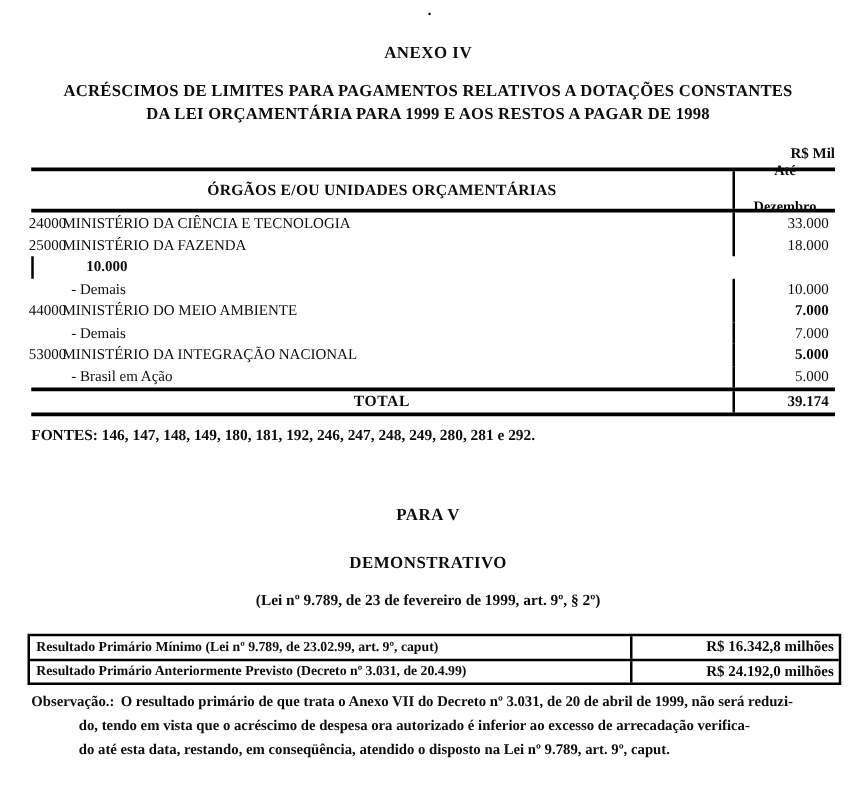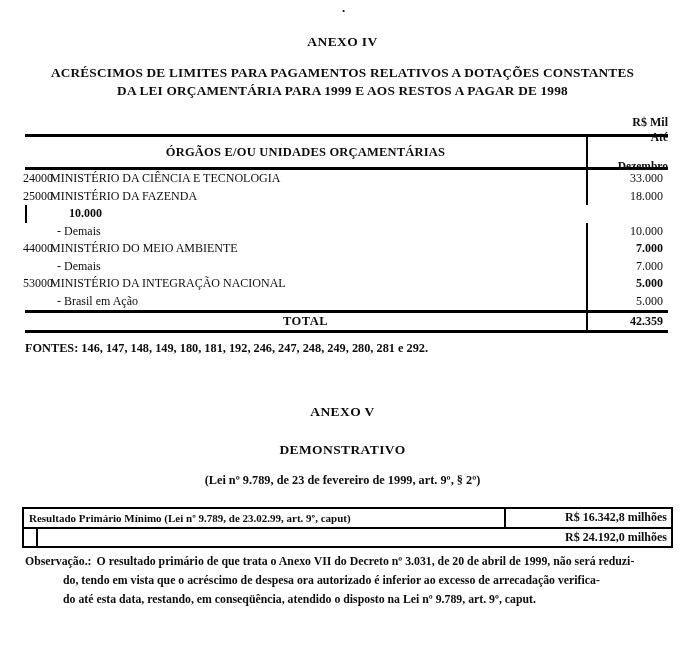--- a/index.html
+++ b/index.html
@@ -45,21 +45,21 @@
     width: 82px;
     box-sizing: border-box;
     border-left: 2px solid #000;
   }
   .t1-header .t1-col-left {
     display: flex; align-items: center; justify-content: center;
     font-weight: bold; font-size: 12.5px; letter-spacing: 0.2px;
   }
   .t1-header .t1-col-right {
     display: flex; flex-direction: column; justify-content: center;
-    text-align: right; font-weight: bold; font-size: 11.5px; line-height: 13px; gap: 16px;
+    text-align: center; font-weight: bold; font-size: 11.5px; line-height: 13px; gap: 16px;
   }
   .t1-row { display: flex; height: 17.5px; }
   .t1-row .t1-col-left { display: flex; align-items: center; font-size: 12px; }
   .org-code { display: inline-block; width: 27px; margin-left: -2px; }
   .org-name { white-space: nowrap; }
   .org-name.subitem { margin-left: 7px; }
   .t1-row .t1-col-right, .t1-total .t1-col-right {
     display: flex; align-items: center; justify-content: flex-end;
     padding-right: 5px; font-size: 12px;
   }
@@ -203,37 +203,38 @@
         </div>
         <div class="t1-col-right">
           <span class="val">5.000</span>
         </div>
       </div>
     </div>
 
     <div class="t1-total">
       <div class="t1-col-left">TOTAL</div>
       <div class="t1-col-right">
-        <span>42.359</span>
+        <span>39.174</span>
       </div>
     </div>
   </div>
 
   <div class="abs fontes">FONTES: 146, 147, 148, 149, 180, 181, 192, 246, 247, 248, 249, 280, 281 e 292.</div>
 
-  <div class="abs centered anexo-title anexo5-title">ANEXO V</div>
+  <div class="abs centered anexo-title anexo5-title">PARA V</div>
   <div class="abs centered anexo-title demonstrativo-title">DEMONSTRATIVO</div>
   <div class="abs centered law-ref">(Lei nº 9.789, de 23 de fevereiro de 1999, art. 9º, § 2º)</div>
 
   <div class="abs table2">
     <div class="t2-row first">
       <div class="t2-label">Resultado Primário Mínimo (Lei nº 9.789, de 23.02.99, art. 9º, caput)</div>
       <div class="t2-value">R$ 16.342,8 milhões</div>
     </div>
     <div class="t2-row">
+      <div class="t2-label">Resultado Primário Anteriormente Previsto (Decreto nº 3.031, de 20.4.99)</div>
       <div class="t2-value">R$ 24.192,0 milhões</div>
     </div>
   </div>
 
   <div class="abs observacao">
     <div class="obs-line">
       <span class="obs-label">Observação.:</span><span>O resultado primário de que trata o Anexo VII do Decreto nº 3.031, de 20 de abril de 1999,  não será reduzi-</span>
     </div>
     <div class="obs-line obs-cont">do, tendo em vista que o acréscimo de despesa ora autorizado é inferior ao excesso de  arrecadação  verifica-</div>
     <div class="obs-line obs-cont">do até esta data, restando, em conseqüência, atendido o disposto na Lei nº 9.789, art. 9º, caput.</div>

